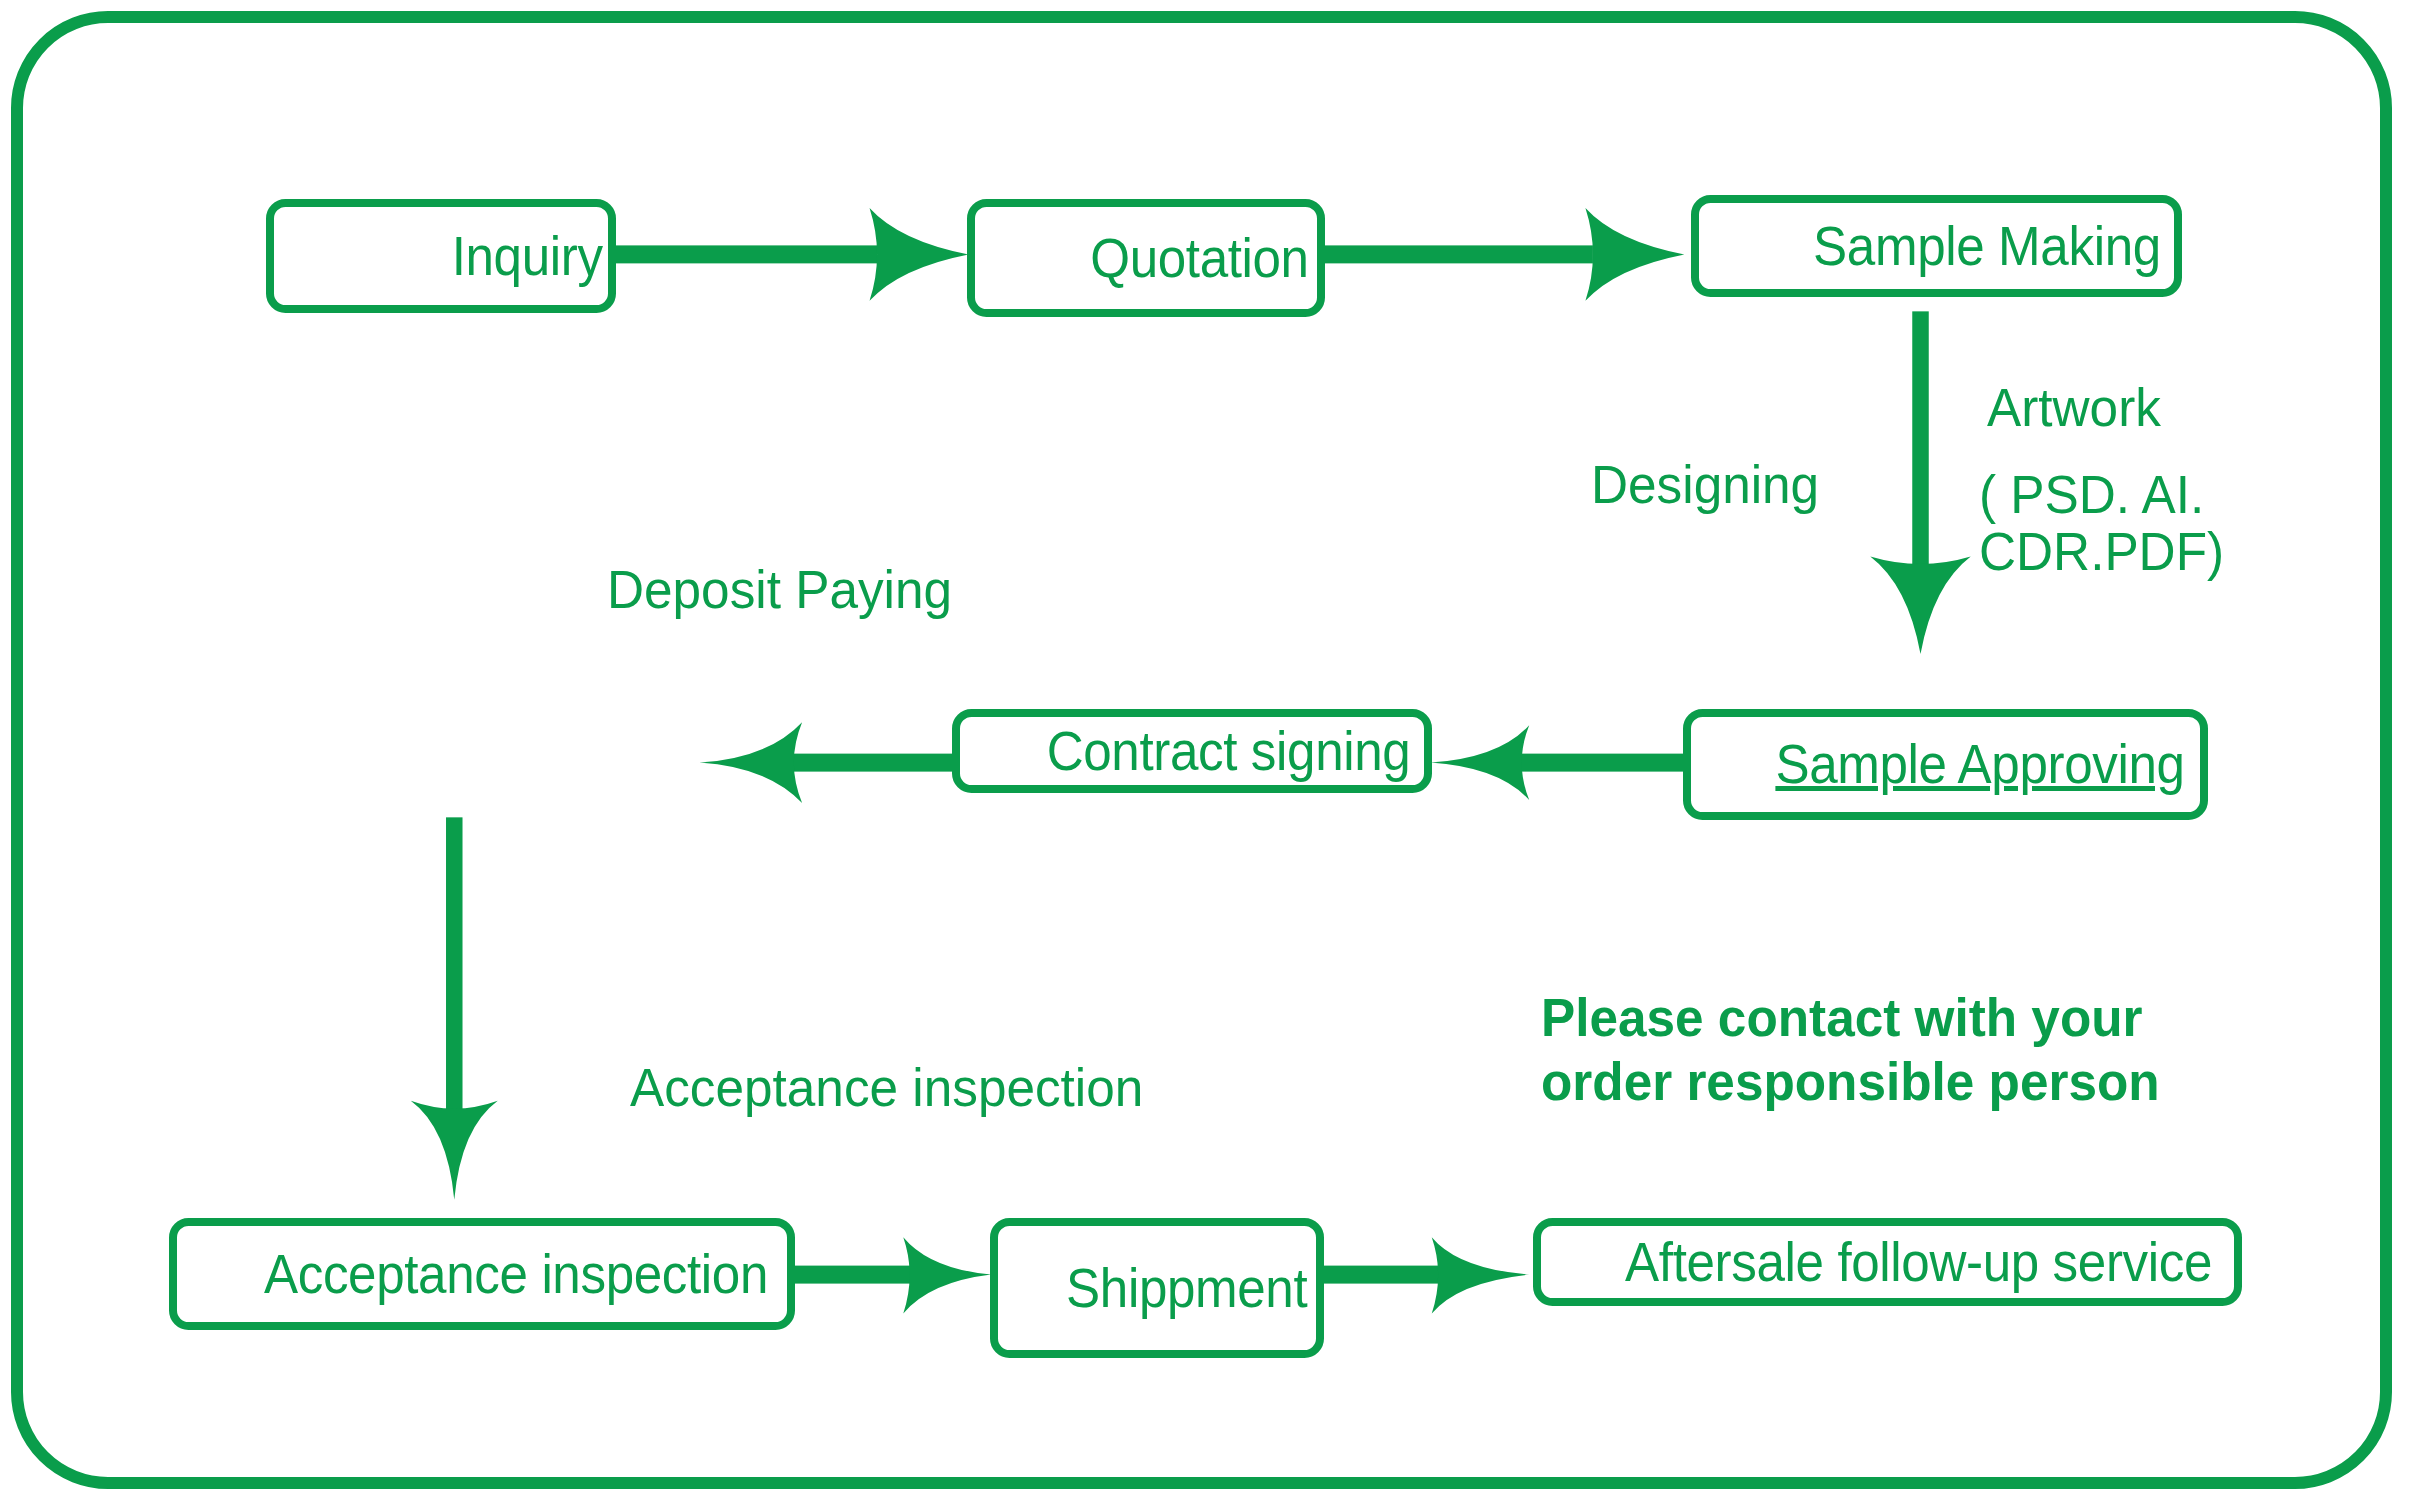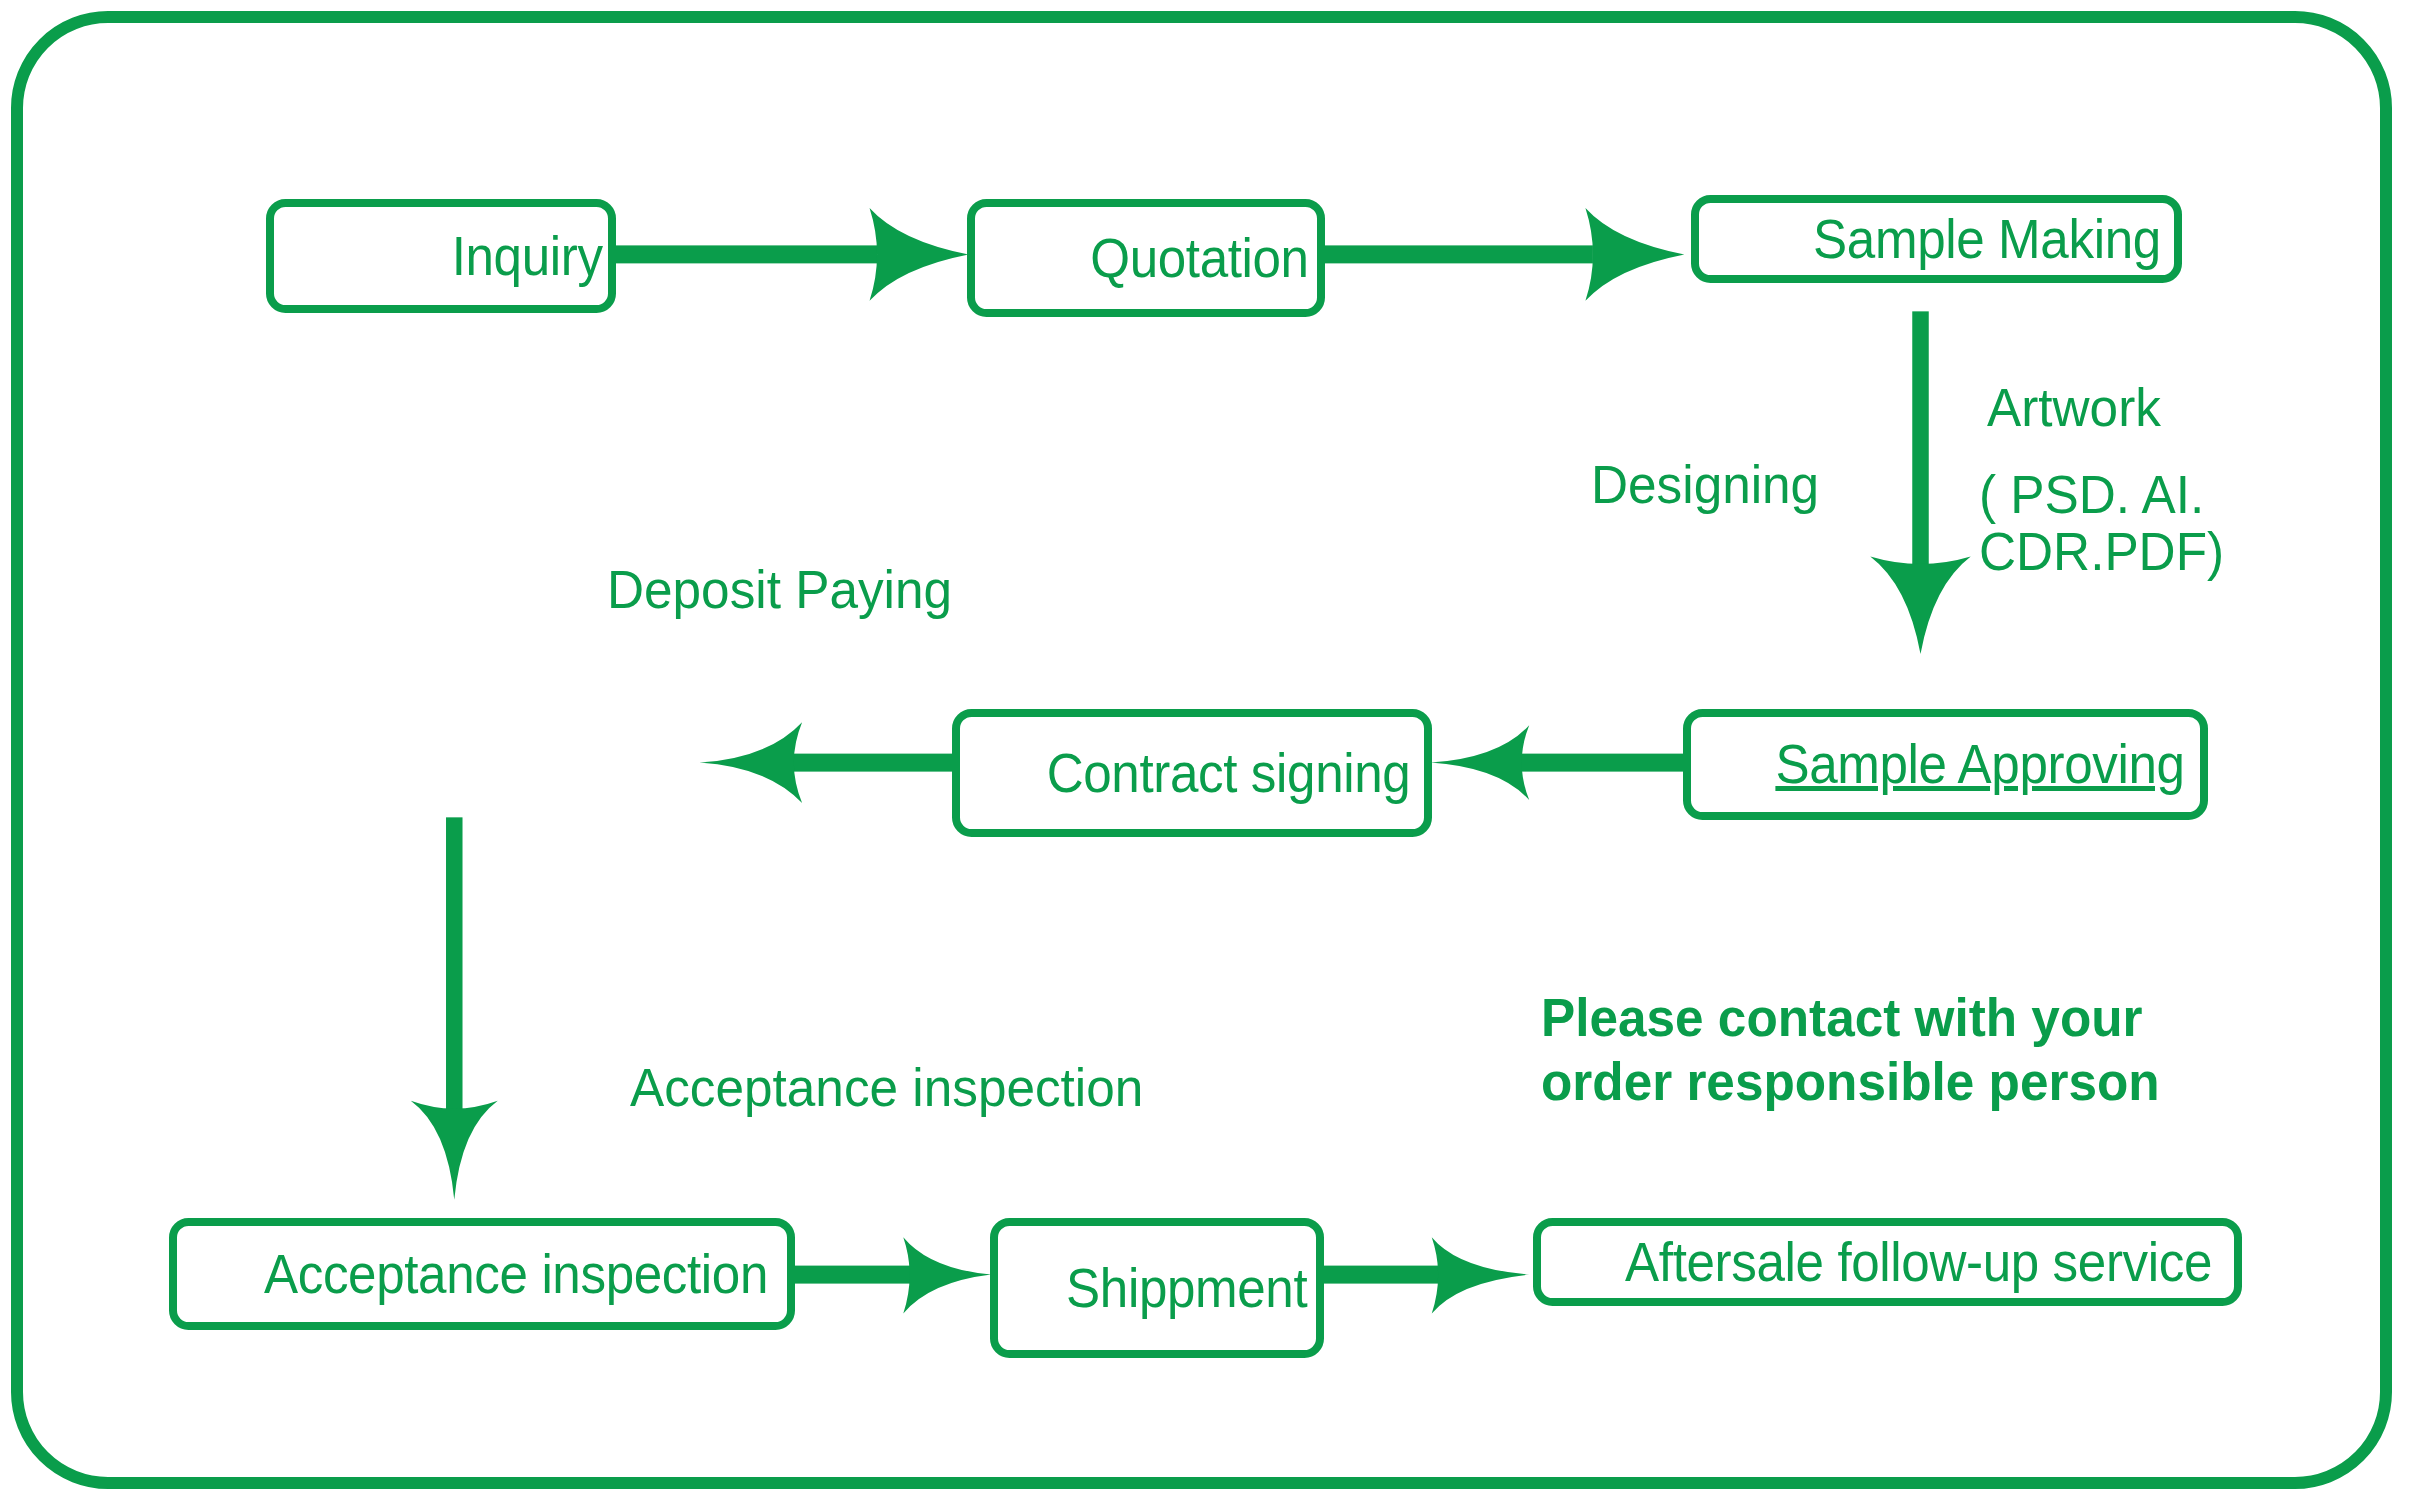--- a/index.html
+++ b/index.html
@@ -131,26 +131,26 @@
   </svg>
 
   <div class="node" style="left:266px; top:199px; width:350px; height:114px;">
     <span class="node-label">Inquiry</span>
   </div>
 
   <div class="node" style="left:967px; top:199px; width:358px; height:118px;">
     <span class="node-label">Quotation</span>
   </div>
 
-  <div class="node" style="left:1691px; top:195px; width:491px; height:88px;">
+  <div class="node" style="left:1691px; top:195px; width:491px; height:102px;">
     <span class="node-label">Sample Making</span>
   </div>
 
 
-  <div class="node" style="left:952px; top:709px; width:480px; height:128px;">
+  <div class="node" style="left:952px; top:709px; width:480px; height:84px;">
     <span class="node-label">Contract signing</span>
   </div>
 
   <div class="node" style="left:1683px; top:709px; width:525px; height:111px;text-decoration:underline;">
     <span class="node-label">Sample Approving</span>
   </div>
 
   <div class="node" style="left:169px; top:1218px; width:626px; height:112px;">
     <span class="node-label">Acceptance inspection</span>
   </div>

